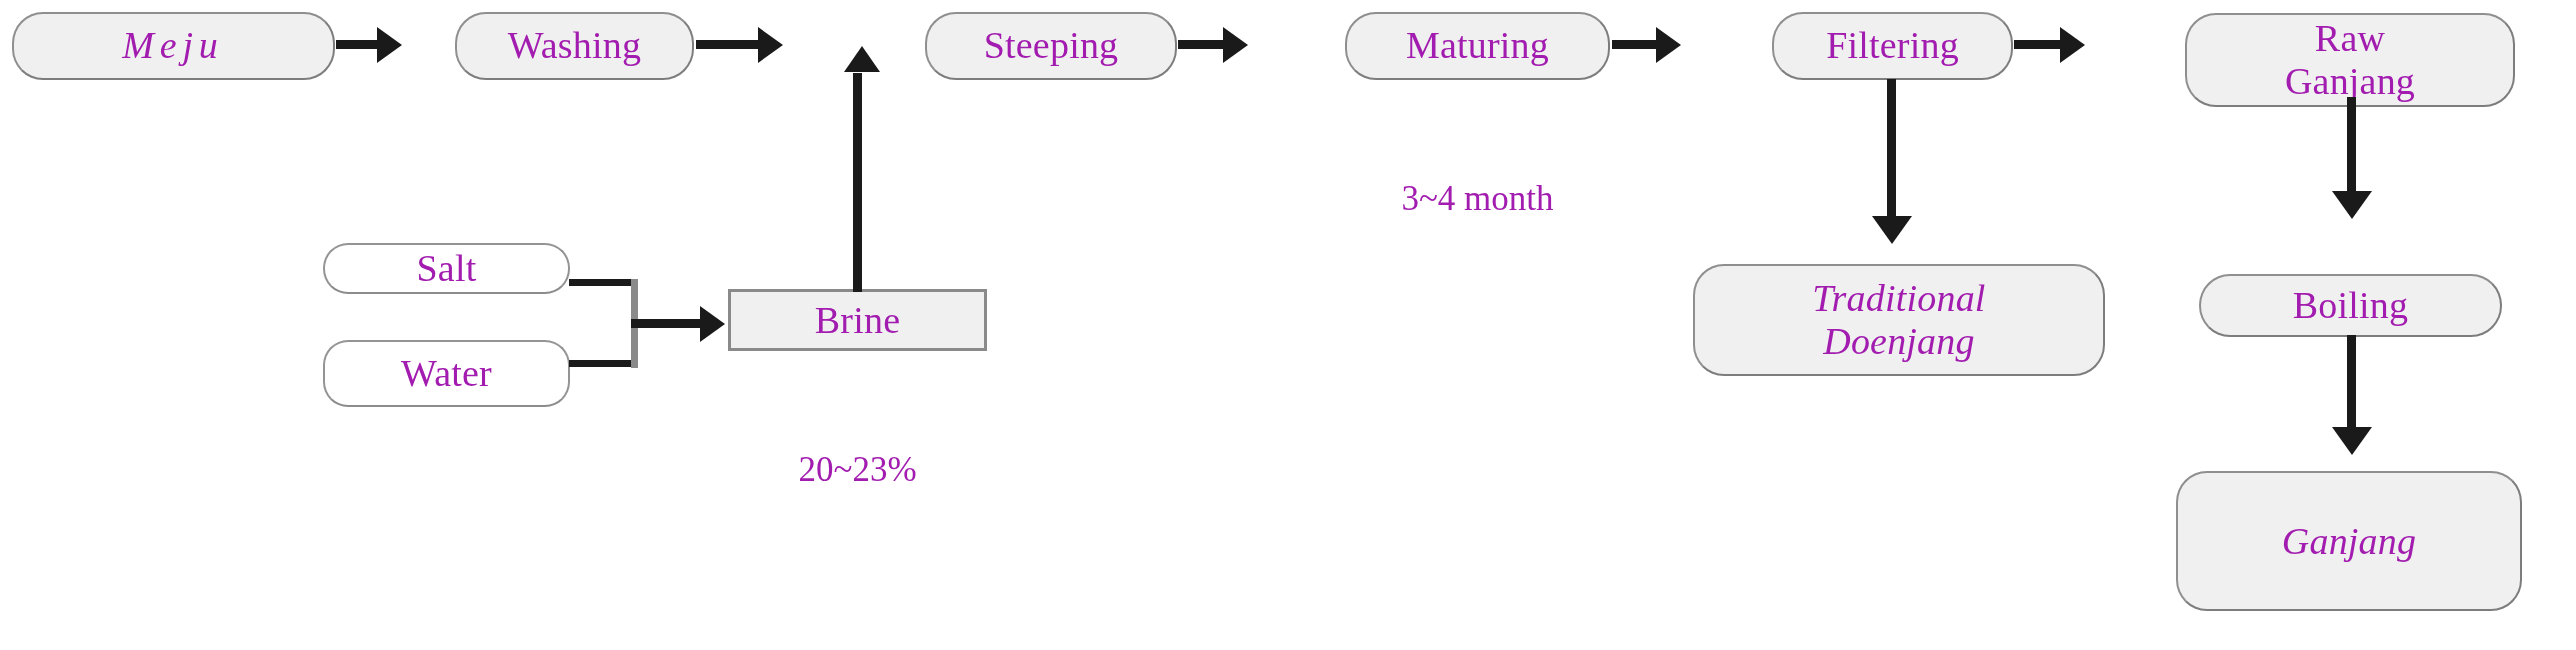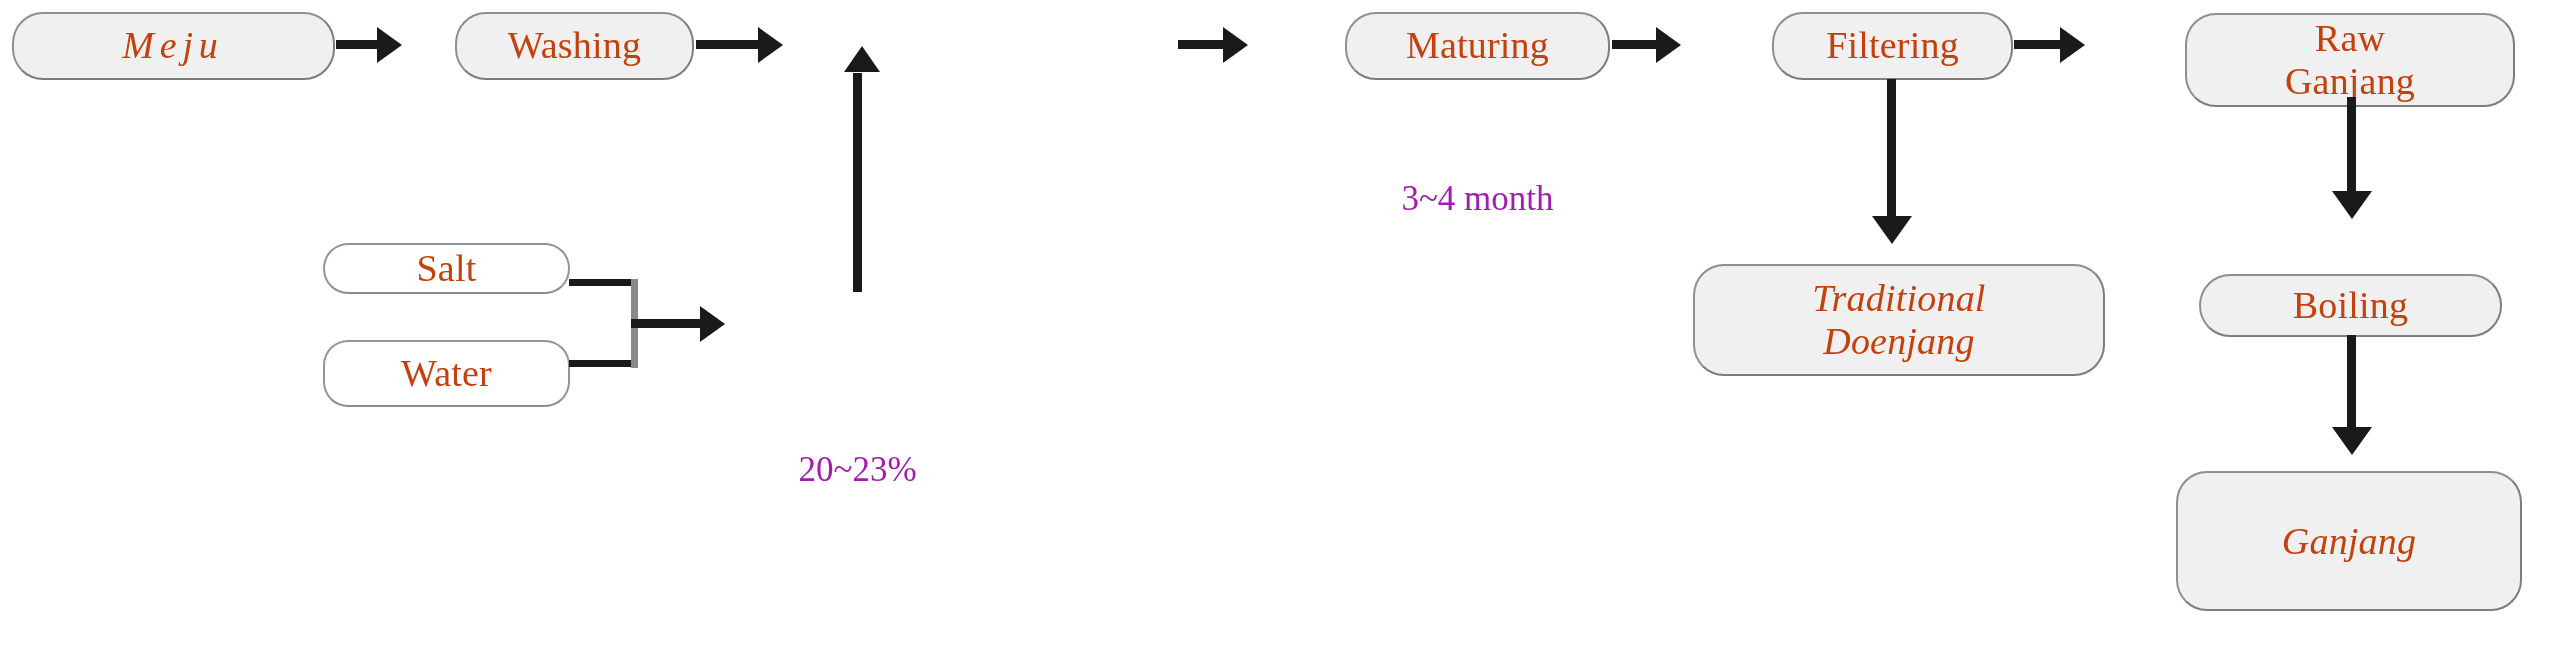--- a/index.html
+++ b/index.html
@@ -24,21 +24,21 @@
     box-sizing: border-box;
     display: flex;
     align-items: center;
     justify-content: center;
     text-align: center;
     background: #f0f0f0;
     border: 2.5px solid #8f8f8f;
     border-right-color: #7d7d7d;
     border-bottom-color: #7d7d7d;
     border-radius: 31px;
-    color: #c2410c;
+    color: #a21caf;
     font-size: 38px;
     line-height: 1.12;
     letter-spacing: 0.2px;
     white-space: pre-line;
   }
   .node.square {
     border-radius: 0;
     border-width: 3.3px;
     border-color: #8a8a8a;
   }
@@ -116,20 +116,21 @@
   <div class="node meju" style="left:11.5px; top:11.5px; width:323px; height:68px;">Meju</div>
 
   <div class="hline" style="left:336px; top:40px; width:43px;"></div>
   <div class="arrow-right" style="left:377px; top:27px;"></div>
 
   <div class="node" style="left:455px; top:11.5px; width:239px; height:68px;">Washing</div>
 
   <div class="hline" style="left:696px; top:40px; width:64px;"></div>
   <div class="arrow-right" style="left:758px; top:27px;"></div>
 
+  <div class="node" style="left:925px; top:11.5px; width:252px; height:68px;">Steeping</div>
 
   <div class="hline" style="left:1178px; top:40px; width:46px;"></div>
   <div class="arrow-right" style="left:1223px; top:27px;"></div>
 
   <div class="node" style="left:1345px; top:11.5px; width:265px; height:68px;">Maturing</div>
 
   <div class="caption" style="left:1345px; top:181px; width:265px;">3~4 month</div>
 
   <div class="hline" style="left:1612px; top:40px; width:46px;"></div>
   <div class="arrow-right" style="left:1656px; top:27px;"></div>
@@ -146,20 +147,21 @@
 
   <div class="node plain" style="left:323px; top:340px; width:247px; height:67px;">Water</div>
 
   <div class="hline" style="left:569px; top:279px; width:68px; height:7.4px;"></div>
   <div class="hline" style="left:569px; top:360px; width:68px; height:7.4px;"></div>
   <div class="vline thin" style="left:631px; top:279px; height:89px;"></div>
 
   <div class="hline" style="left:631px; top:319px; width:71px;"></div>
   <div class="arrow-right" style="left:700px; top:306px;"></div>
 
+  <div class="node square" style="left:728px; top:289px; width:259px; height:62px;">Brine</div>
 
   <div class="caption" style="left:728px; top:452px; width:259px;">20~23%</div>
 
   <div class="vline" style="left:853px; top:73px; height:219px;"></div>
   <div class="arrow-up" style="left:844px; top:46px;"></div>
 
   <div class="vline" style="left:1887px; top:79px; height:142px;"></div>
   <div class="arrow-down" style="left:1872px; top:216px;"></div>
 
   <div class="node italic" style="left:1693px; top:264px; width:412px; height:112px;">Traditional

